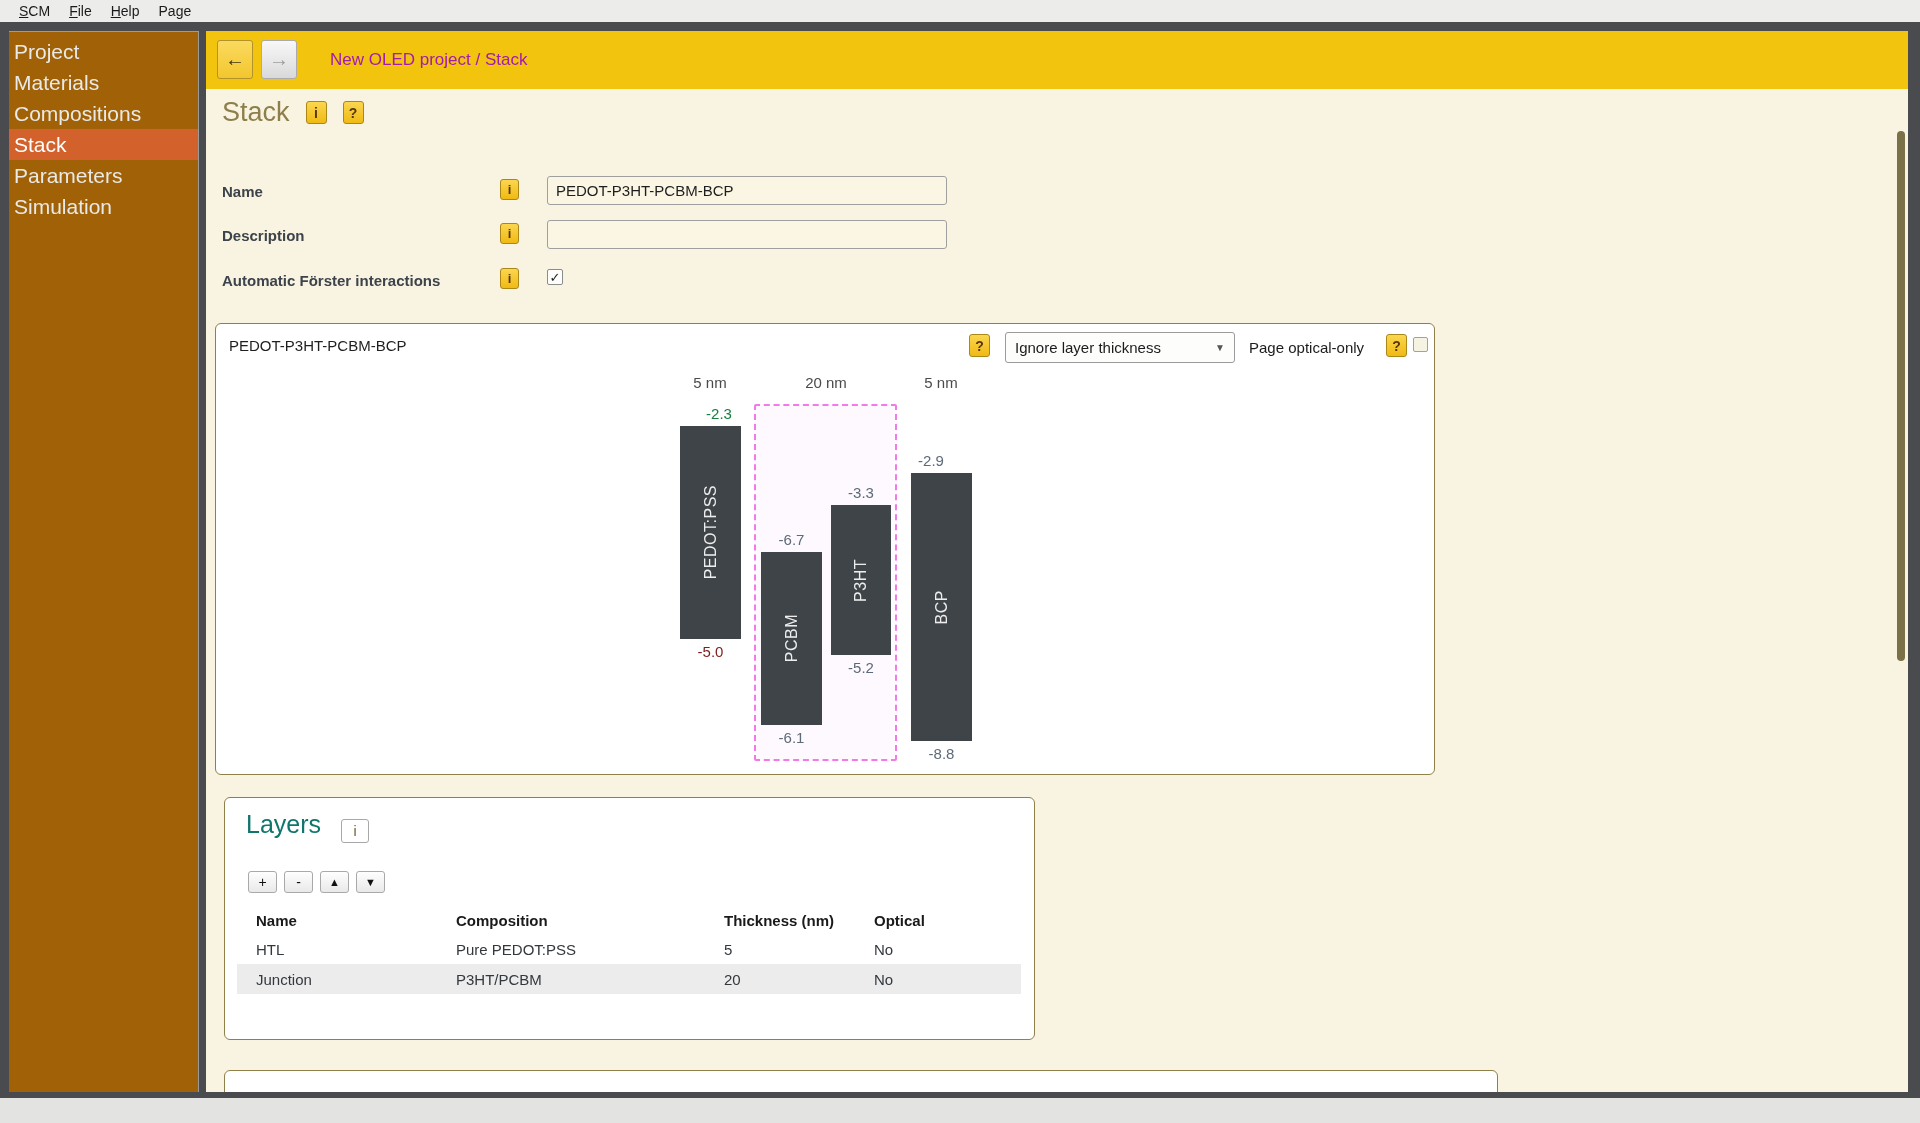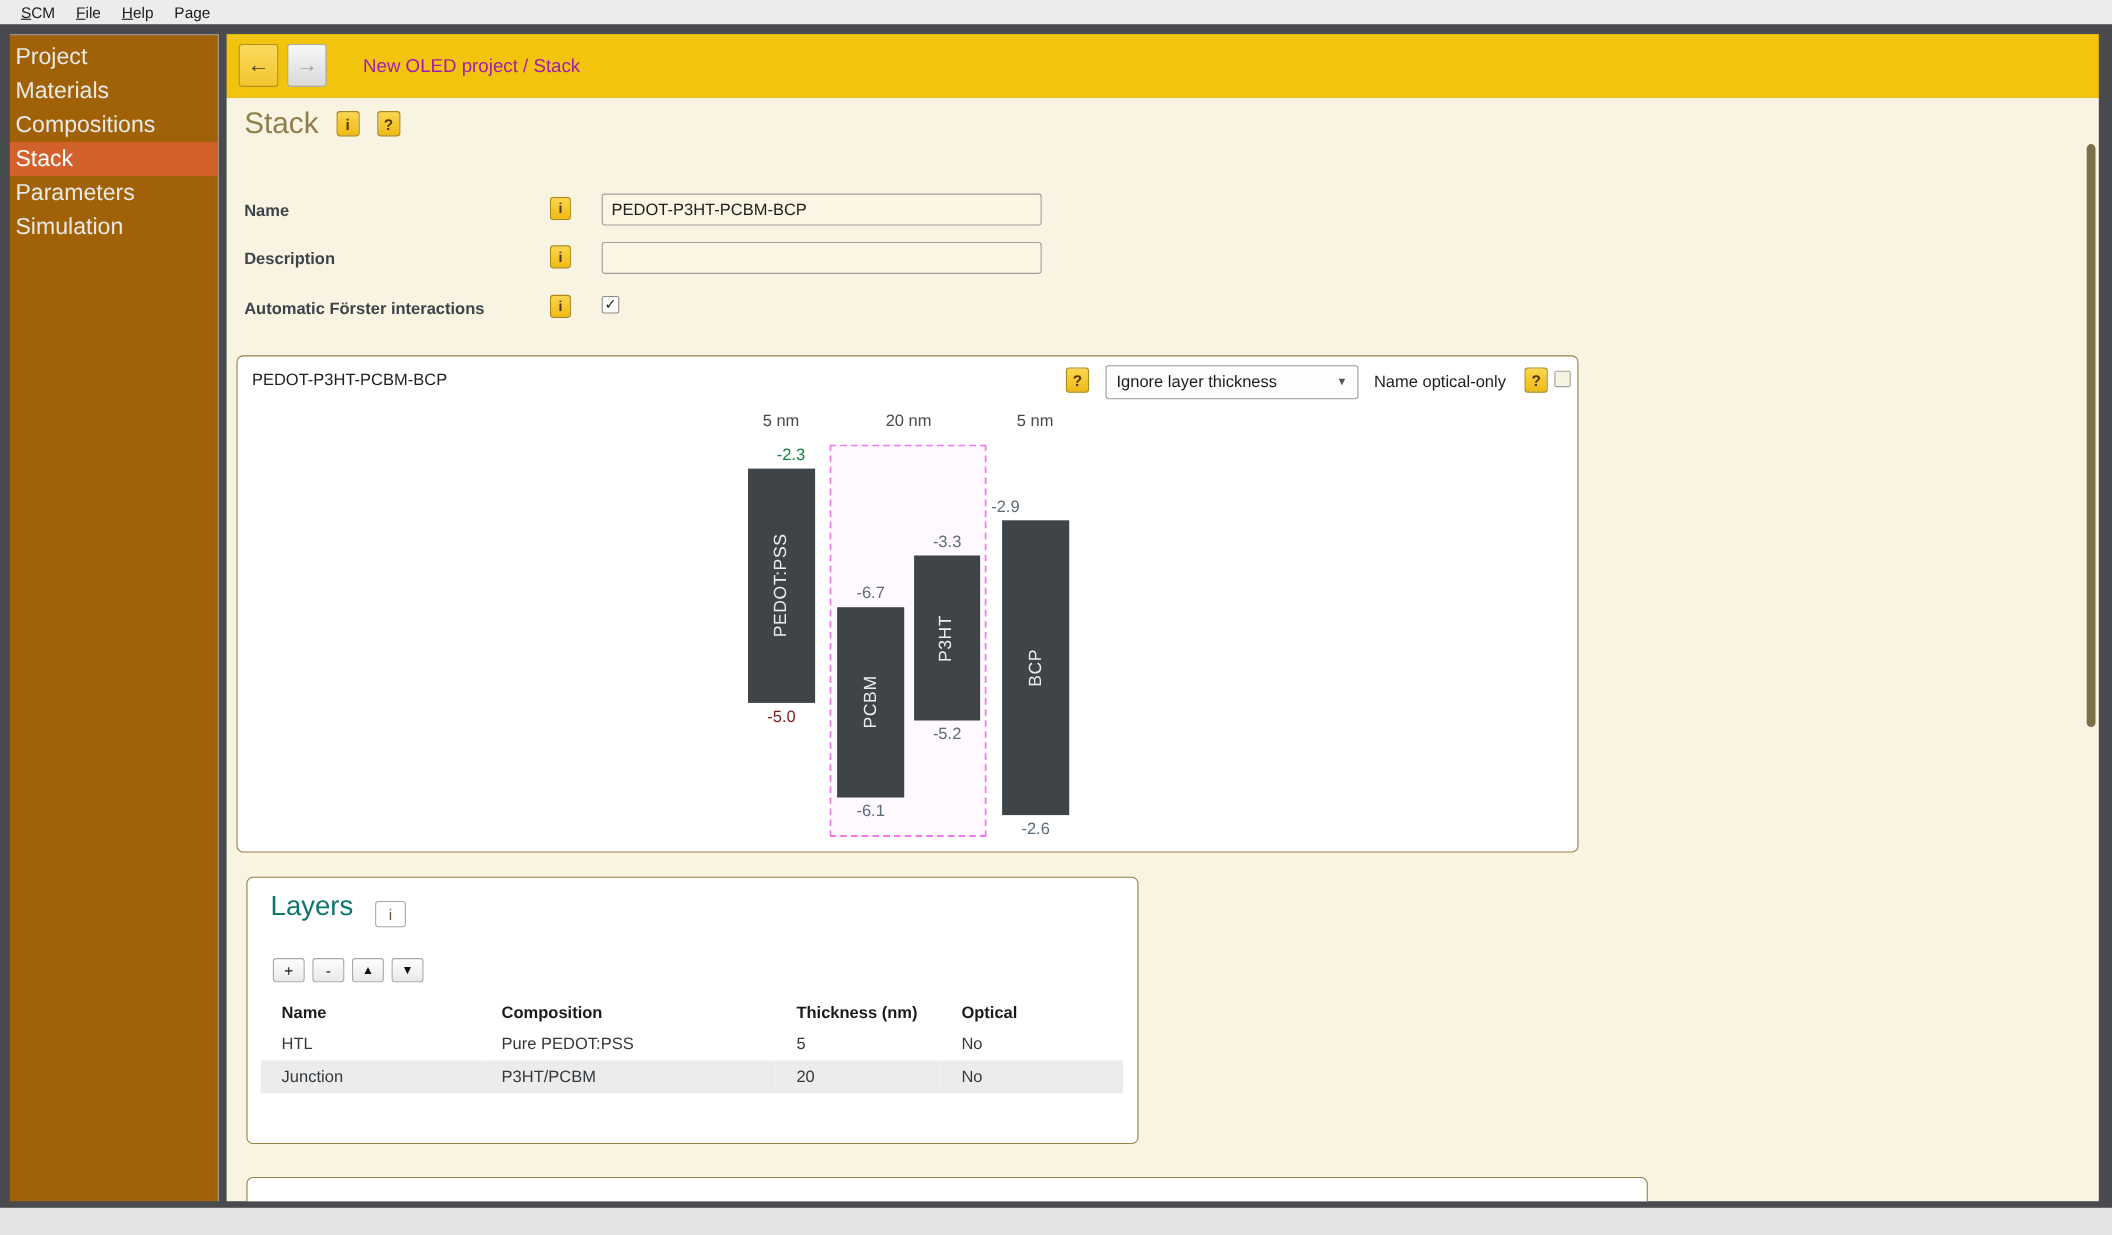--- a/index.html
+++ b/index.html
@@ -172,21 +172,21 @@
     <span>✓</span>
   </div>
 
   <div class="panel panel-stack">
     <div class="panel-stack-title">PEDOT-P3HT-PCBM-BCP</div>
     <span class="icon-yellow" style="position:absolute;left:753px;top:10px">?</span>
     <div class="dropdown">
       <span>Ignore layer thickness</span>
       <span class="caret">▼</span>
     </div>
-    <div class="hide-optical-label">Name optical-only</div>
+    <div class="hide-optical-label">Page optical-only</div>
     <span class="icon-yellow" style="position:absolute;left:1170px;top:10px">?</span>
     <div class="checkbox cream" style="position:absolute;left:1197px;top:13px"></div>
 
     <div style="position:absolute;left:0;top:0;width:100%;height:100%">
         <div class="junction-box" style="left: 538px; top: 80px; width: 143px; height: 357px; border-color: rgb(241, 121, 232);"></div>
         <div class="nm-label" style="left: 494px;">5 nm</div>
         <div class="nm-label" style="left: 610px;">20 nm</div>
         <div class="nm-label" style="left: 725px;">5 nm</div>
         <div class="energy-bar" style="left: 464px; top: 102px; width: 61px; height: 213px; background: rgb(63, 68, 73);">
           <span class="vlabel">PEDOT:PSS</span>
@@ -199,22 +199,22 @@
         <div class="ev-label" style="left: 575.5px; top: 207px; color: rgb(93, 106, 120);">-6.7</div>
         <div class="ev-label" style="left: 575.5px; top: 405px; color: rgb(93, 106, 120);">-6.1</div>
         <div class="energy-bar" style="left: 615px; top: 181px; width: 60px; height: 150px; background: rgb(63, 68, 73);">
           <span class="vlabel">P3HT</span>
         </div>
         <div class="ev-label" style="left: 645px; top: 160px; color: rgb(93, 106, 120);">-3.3</div>
         <div class="ev-label" style="left: 645px; top: 335px; color: rgb(93, 106, 120);">-5.2</div>
         <div class="energy-bar" style="left: 695px; top: 149px; width: 61px; height: 268px; background: rgb(63, 68, 73);">
           <span class="vlabel">BCP</span>
         </div>
-        <div class="ev-label" style="left: 698px; top: 128px; color: rgb(93, 106, 120);">-2.9</div>
-        <div class="ev-label" style="left: 725.5px; top: 421px; color: rgb(93, 106, 120);">-2.6</div>
+        <div class="ev-label" style="left: 715px; top: 128px; color: rgb(93, 106, 120);">-2.9</div>
+        <div class="ev-label" style="left: 725.5px; top: 421px; color: rgb(93, 106, 120);">-8.8</div>
       </div>
   </div>
 
   <div class="panel panel-layers">
     <div class="layers-title">Layers</div>
     <div class="i-btn">i</div>
     <div class="layers-toolbar">
         <div class="tool-btn">+</div>
         <div class="tool-btn">-</div>
         <div class="tool-btn tri">▲</div>

